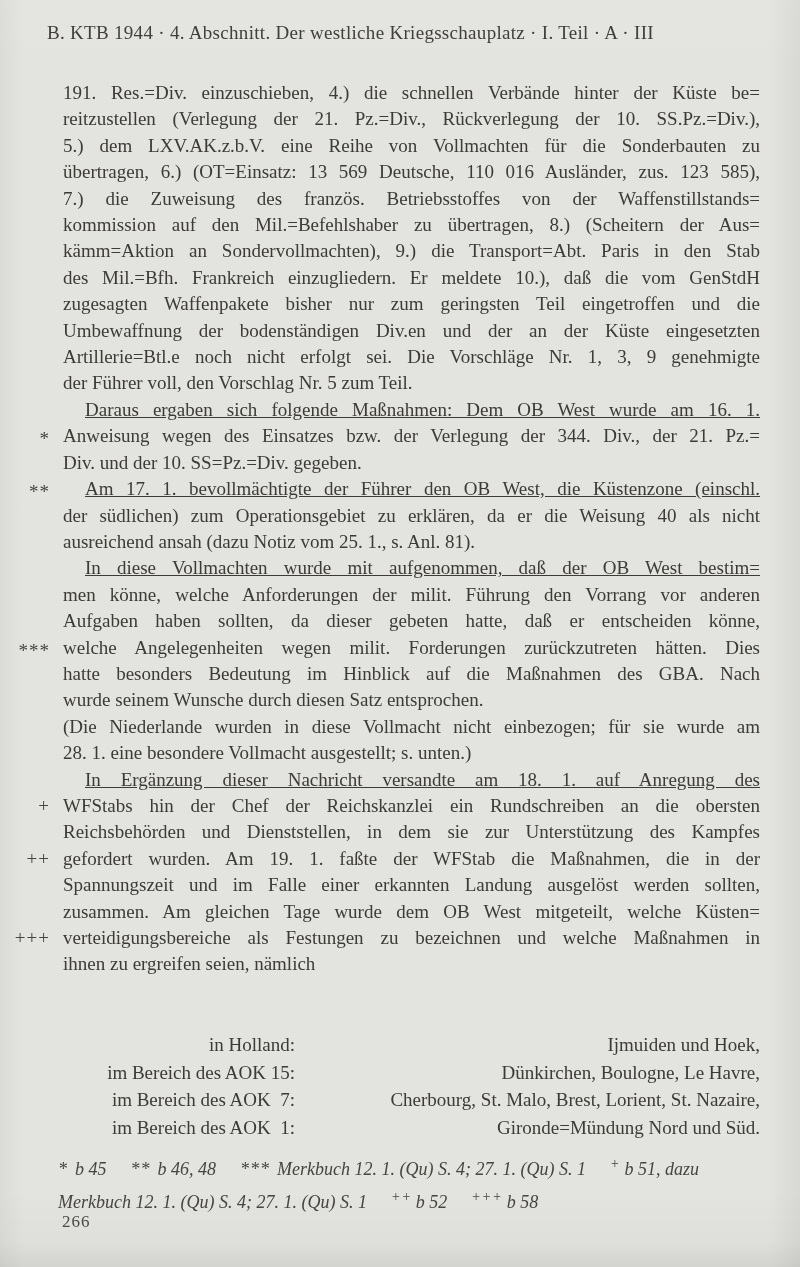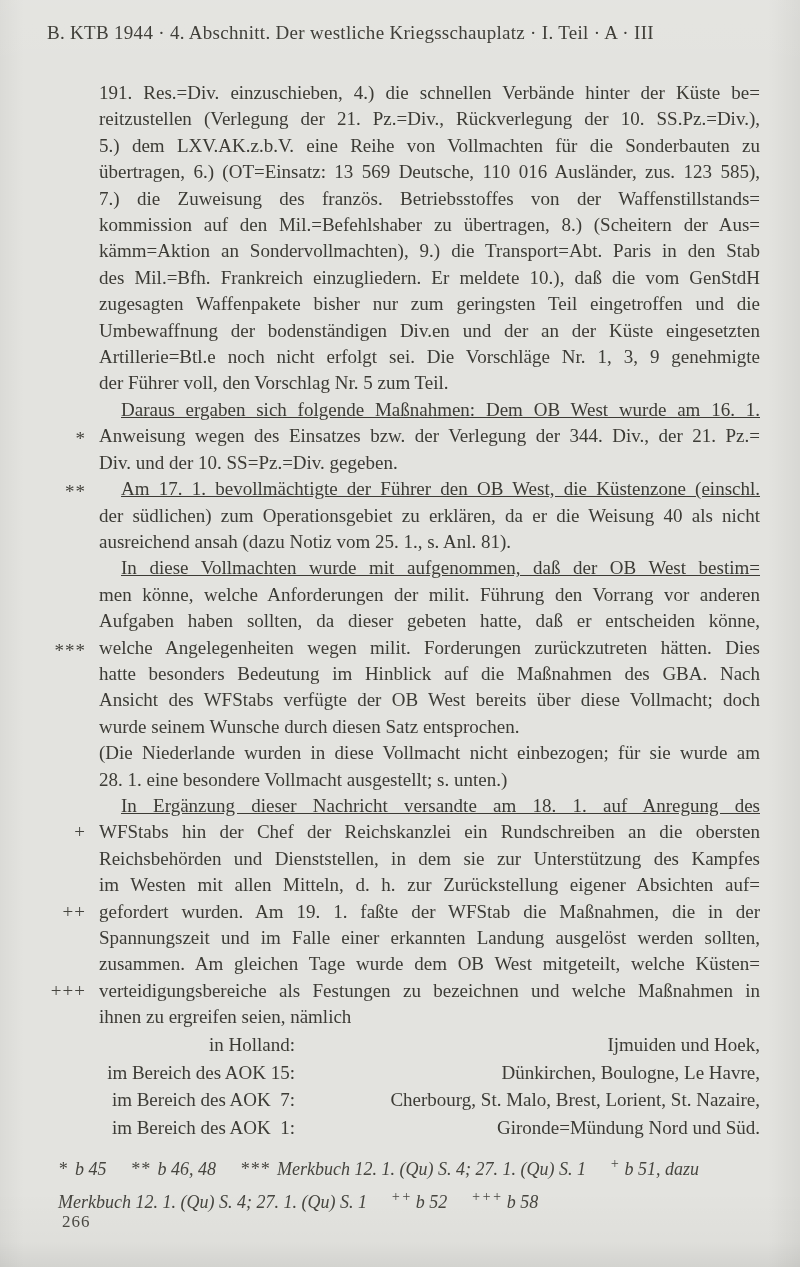--- a/index.html
+++ b/index.html
@@ -20,21 +20,21 @@
     color:#3c3b35;
     overflow:hidden;
   }
   .running-header{
     position:absolute;top:22px;left:47px;right:40px;
     font-size:19px;letter-spacing:.3px;white-space:pre;
     color:#403f39;
   }
   
   .body-text{
-    position:absolute;top:80px;left:0;right:40px;padding-left:36px;
+    position:absolute;top:80px;left:0;right:40px;
   }
   .line{
     display:flex;
     line-height:26.4px;
     font-size:19px;
   }
   .margin-marker{
     width:63px;flex:0 0 63px;
     text-align:right;
     padding-right:13px;box-sizing:border-box;
@@ -165,24 +165,20 @@
         <span class="line-text">Aufgaben haben sollten, da dieser gebeten hatte, daß er entscheiden könne,</span>
       </div>
       <div class="line">
         <span class="margin-marker star">***</span>
         <span class="line-text">welche Angelegenheiten wegen milit. Forderungen zurückzutreten hätten. Dies</span>
       </div>
       <div class="line">
         <span class="margin-marker"></span>
         <span class="line-text">hatte besonders Bedeutung im Hinblick auf die Maßnahmen des GBA. Nach</span>
       </div>
-      <div class="line">
-        <span class="margin-marker"></span>
-        <span class="line-text">Ansicht des WFStabs verfügte der OB West bereits über diese Vollmacht; doch</span>
-      </div>
       <div class="line short">
         <span class="margin-marker"></span>
         <span class="line-text">wurde seinem Wunsche durch diesen Satz entsprochen.</span>
       </div>
       <div class="line">
         <span class="margin-marker"></span>
         <span class="line-text">(Die Niederlande wurden in diese Vollmacht nicht einbezogen; für sie wurde am</span>
       </div>
       <div class="line short">
         <span class="margin-marker"></span>
@@ -192,24 +188,20 @@
         <span class="margin-marker"></span>
         <span class="line-text indent">In Ergänzung dieser Nachricht versandte am 18. 1. auf Anregung des</span>
       </div>
       <div class="line">
         <span class="margin-marker">+</span>
         <span class="line-text">WFStabs hin der Chef der Reichskanzlei ein Rundschreiben an die obersten</span>
       </div>
       <div class="line">
         <span class="margin-marker"></span>
         <span class="line-text">Reichsbehörden und Dienststellen, in dem sie zur Unterstützung des Kampfes</span>
-      </div>
-      <div class="line">
-        <span class="margin-marker"></span>
-        <span class="line-text">im Westen mit allen Mitteln, d. h. zur Zurückstellung eigener Absichten auf=</span>
       </div>
       <div class="line">
         <span class="margin-marker">++</span>
         <span class="line-text">gefordert wurden. Am 19. 1. faßte der WFStab die Maßnahmen, die in der</span>
       </div>
       <div class="line">
         <span class="margin-marker"></span>
         <span class="line-text">Spannungszeit und im Falle einer erkannten Landung ausgelöst werden sollten,</span>
       </div>
       <div class="line">

